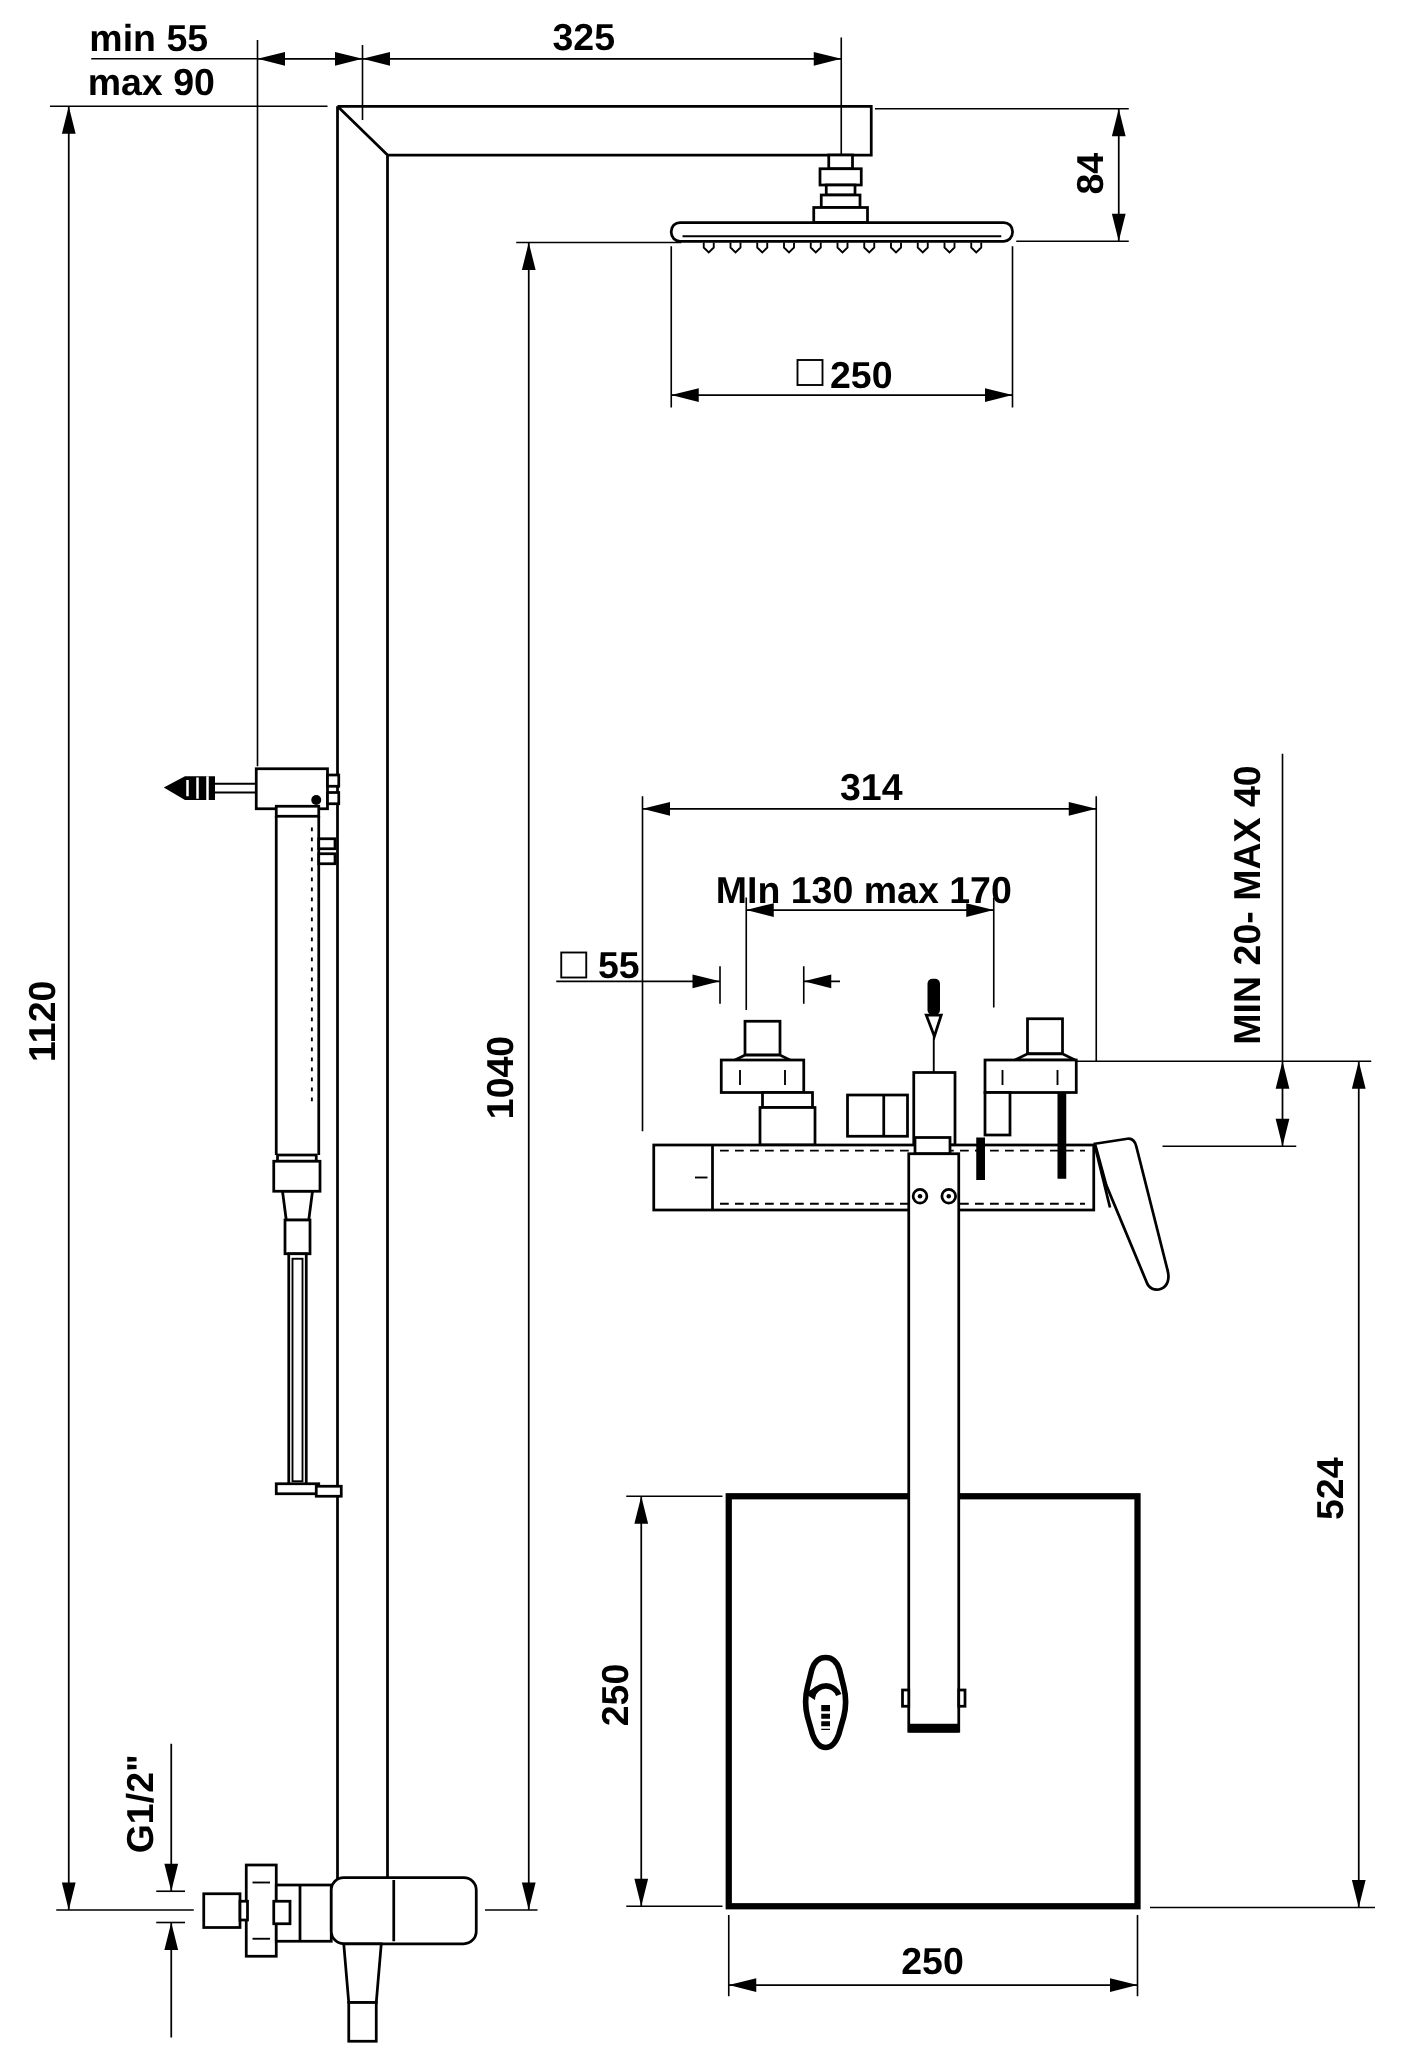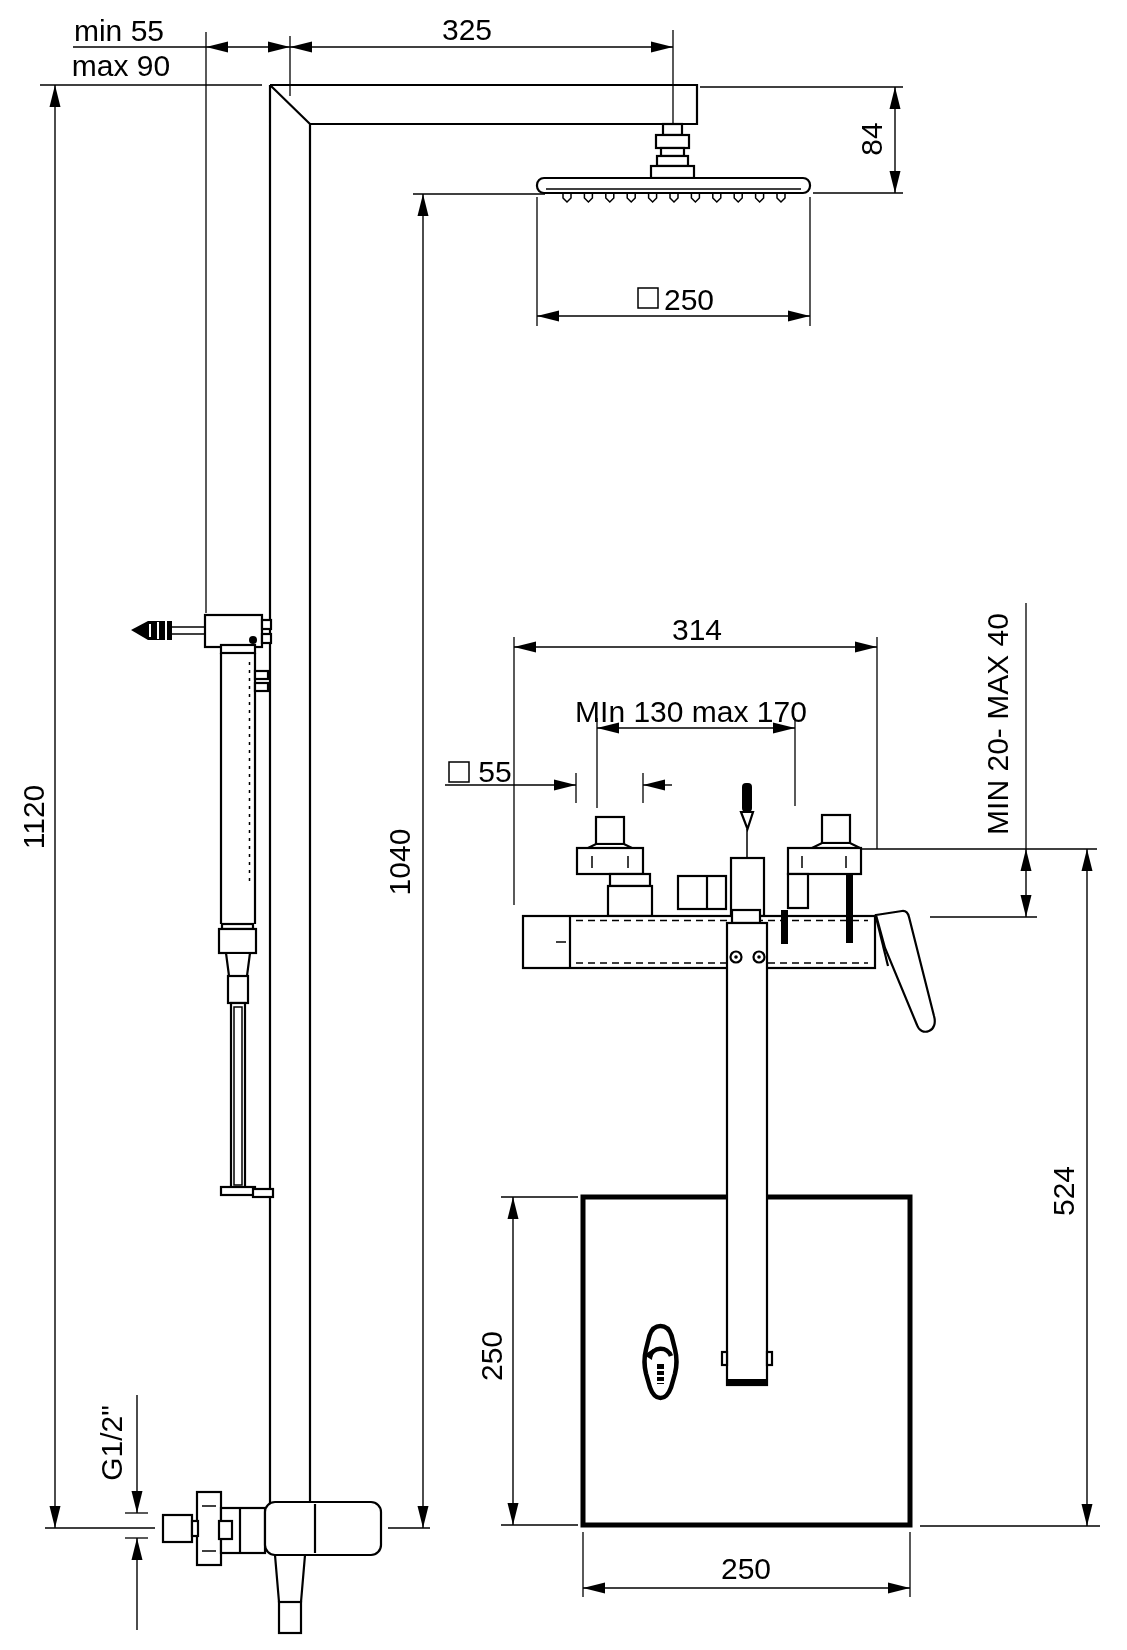--- a/index.html
+++ b/index.html
@@ -1,16 +1,16 @@
 <!DOCTYPE html>
 <html><head>
 <meta charset="utf-8">
 <style>
   html,body{margin:0;padding:0;background:#fff;}
-  .stage{width:1127px;height:1650px;position:relative;background:#fff;overflow:hidden;}
+  .stage{width:1127px;height:1650px;position:relative;background:#fff;overflow:hidden;font-weight:bold;}
   svg{display:block;}
   .dim{stroke:#000;stroke-width:1.4;fill:none;}
   .ext{stroke:#000;stroke-width:1.3;fill:none;}
   .obj{stroke:#000;stroke-width:2.2;fill:#fff;}
   .objln{stroke:#000;stroke-width:2.2;fill:none;}
   .thin{stroke:#000;stroke-width:1.5;fill:none;}
   .blk{fill:#000;stroke:none;}
   .dimtext{font-family:"Liberation Sans","DejaVu Sans",sans-serif;font-size:30px;fill:#000;}
   .mid{text-anchor:middle;}
 </style>

